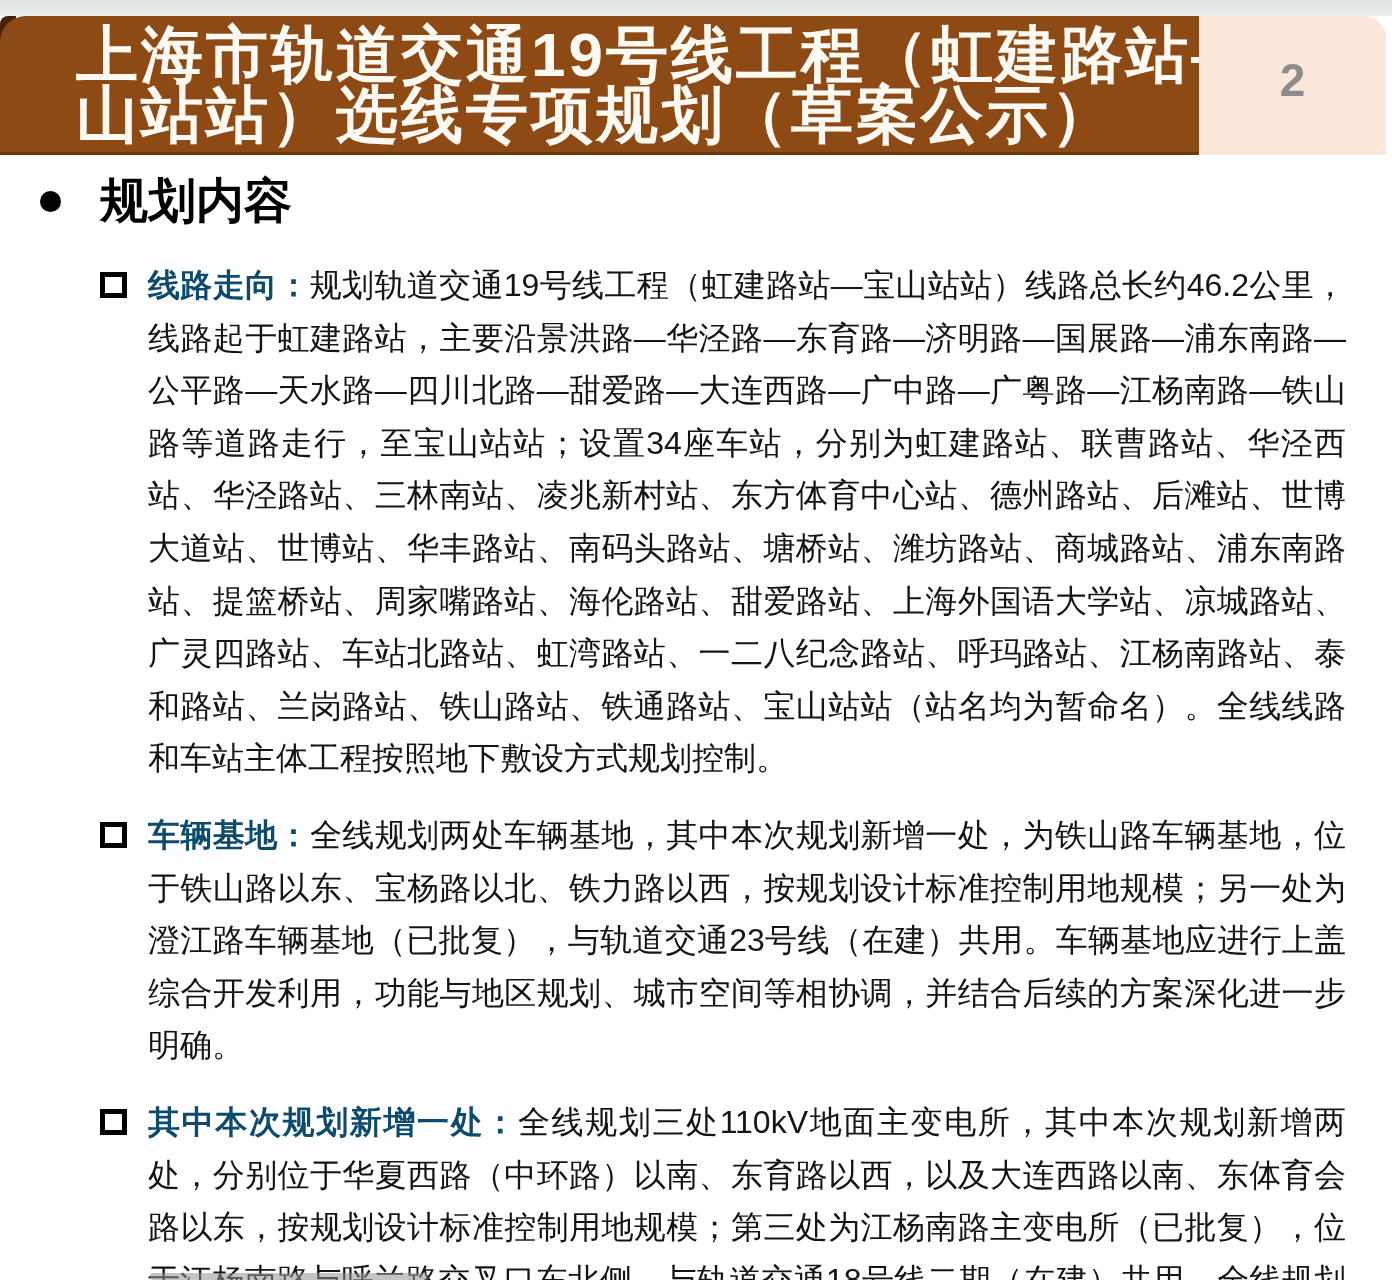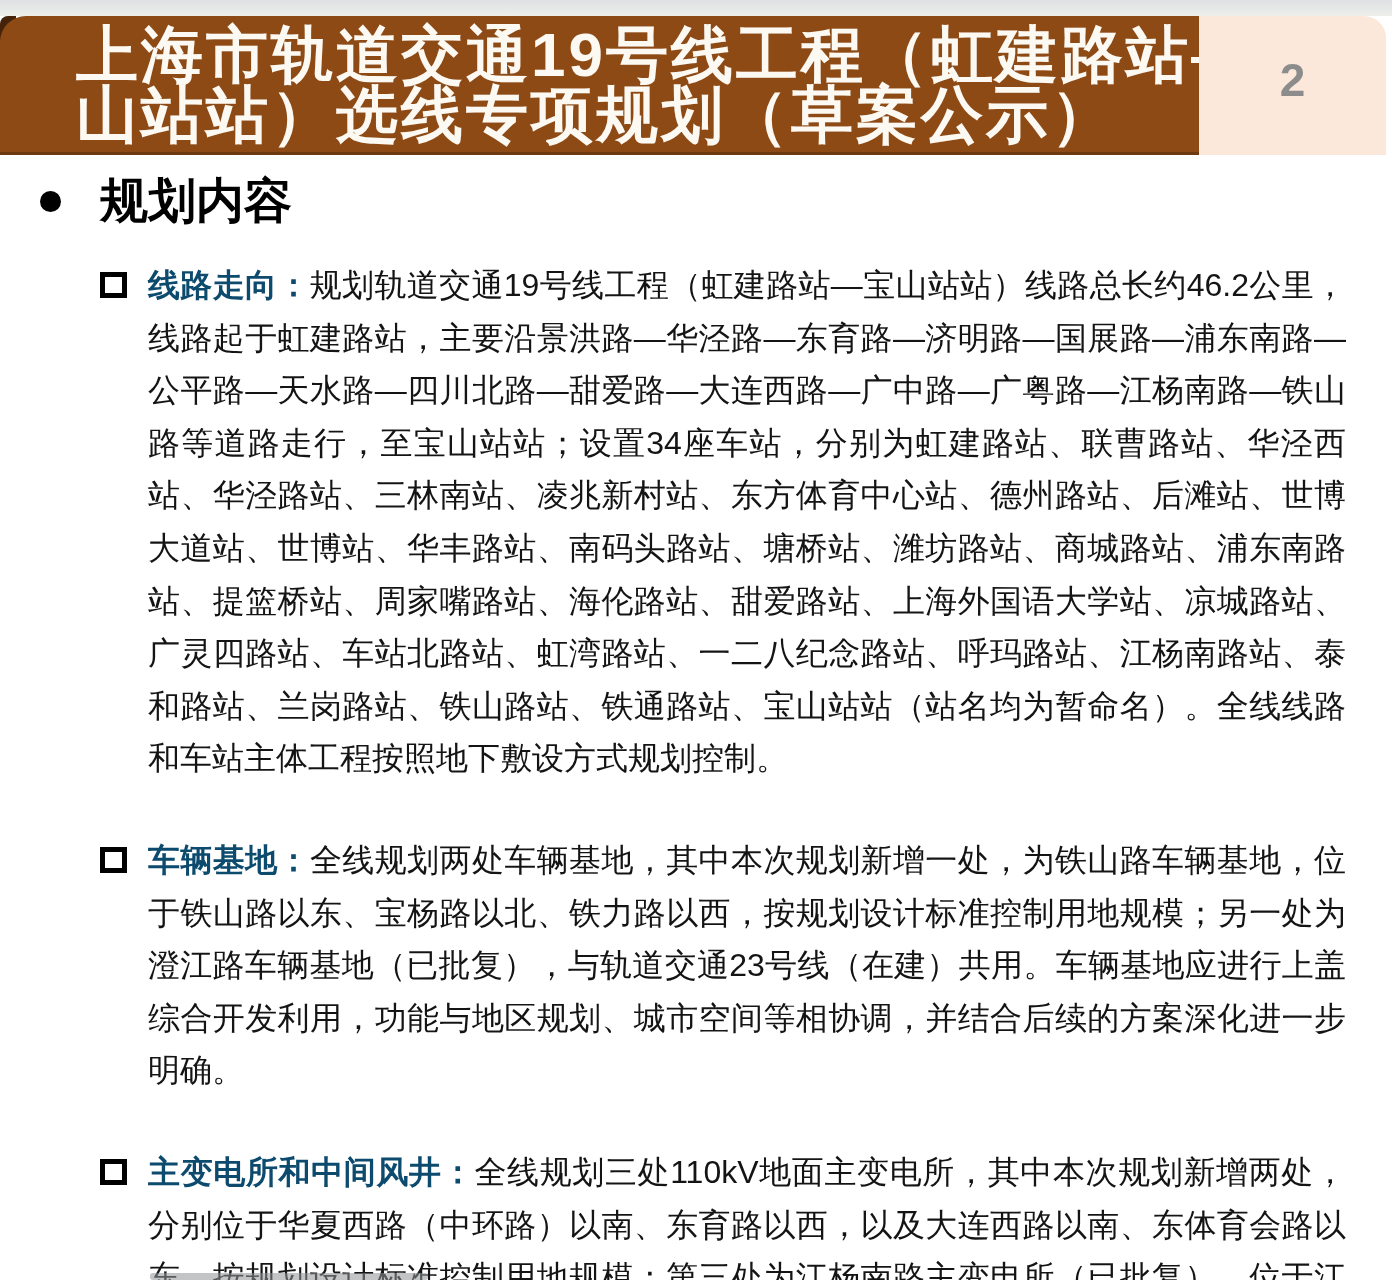--- a/index.html
+++ b/index.html
@@ -52,21 +52,21 @@
   .section-heading{
     margin-left:39px;
     font-size:48px;font-weight:700;color:#000;line-height:40px;
   }
   .items{
     margin:0 46px 0 100px;
   }
   .bullet-item{
     position:relative;
     padding-left:48px;
-    margin-top:49px;
+    margin-top:24px;
     font-size:32px;line-height:52.6px;color:#141414;
     text-align:justify;
   }
   .bullet-item:first-child{margin-top:38px;}
   .square-bullet{
     position:absolute;left:0;top:13px;
     width:17px;height:16px;border:5px solid #000;
     box-sizing:content-box;
   }
   .item-lead{font-weight:700;color:#0c4a6e;}
@@ -106,19 +106,19 @@
       <span class="item-lead">线路走向：</span><span class="item-body">规划轨道交通19号线工程（虹建路站—宝山站站）线路总长约46.2公里，线路起于虹建路站，主要沿景洪路—华泾路—东育路—济明路—国展路—浦东南路—公平路—天水路—四川北路—甜爱路—大连西路—广中路—广粤路—江杨南路—铁山路等道路走行，至宝山站站；设置34座车站，分别为虹建路站、联曹路站、华泾西站、华泾路站、三林南站、凌兆新村站、东方体育中心站、德州路站、后滩站、世博大道站、世博站、华丰路站、南码头路站、塘桥站、潍坊路站、商城路站、浦东南路站、提篮桥站、周家嘴路站、海伦路站、甜爱路站、上海外国语大学站、凉城路站、广灵四路站、车站北路站、虹湾路站、一二八纪念路站、呼玛路站、江杨南路站、泰和路站、兰岗路站、铁山路站、铁通路站、宝山站站（站名均为暂命名）。全线线路和车站主体工程按照地下敷设方式规划控制。</span>
     </div>
 
     <div class="bullet-item">
       <span class="square-bullet"></span>
       <span class="item-lead">车辆基地：</span><span class="item-body">全线规划两处车辆基地，其中本次规划新增一处，为铁山路车辆基地，位于铁山路以东、宝杨路以北、铁力路以西，按规划设计标准控制用地规模；另一处为澄江路车辆基地（已批复），与轨道交通23号线（在建）共用。车辆基地应进行上盖综合开发利用，功能与地区规划、城市空间等相协调，并结合后续的方案深化进一步明确。</span>
     </div>
 
     <div class="bullet-item">
       <span class="square-bullet"></span>
-      <span class="item-lead">主变电所和中间风井：</span><span class="item-body">全线规划三处110kV地面主变电所，其中本次规划新增两处，分别位于华夏西路（中环路）以南、东育路以西，以及大连西路以南、东体育会路以东，按规划设计标准控制用地规模；第三处为江杨南路主变电所（已批复），位于江杨南路与呼兰路交叉口东北侧，与轨道交通18号线二期（在建）共用。全线规划两处主变电所地下电缆通道，分别位于华夏西路（中环路）以南、东育路沿线，以及江杨南路与呼兰路交叉口东北侧。全线规划两处中间风井。</span>
+      <span class="item-lead">其中本次规划新增一处：</span><span class="item-body">全线规划三处110kV地面主变电所，其中本次规划新增两处，分别位于华夏西路（中环路）以南、东育路以西，以及大连西路以南、东体育会路以东，按规划设计标准控制用地规模；第三处为江杨南路主变电所（已批复），位于江杨南路与呼兰路交叉口东北侧，与轨道交通18号线二期（在建）共用。全线规划两处主变电所地下电缆通道，分别位于华夏西路（中环路）以南、东育路沿线，以及江杨南路与呼兰路交叉口东北侧。全线规划两处中间风井。</span>
     </div>
 
   </div>
 </div>
 
 <div class="bottom-cutoff"></div>
 
 </body></html>

